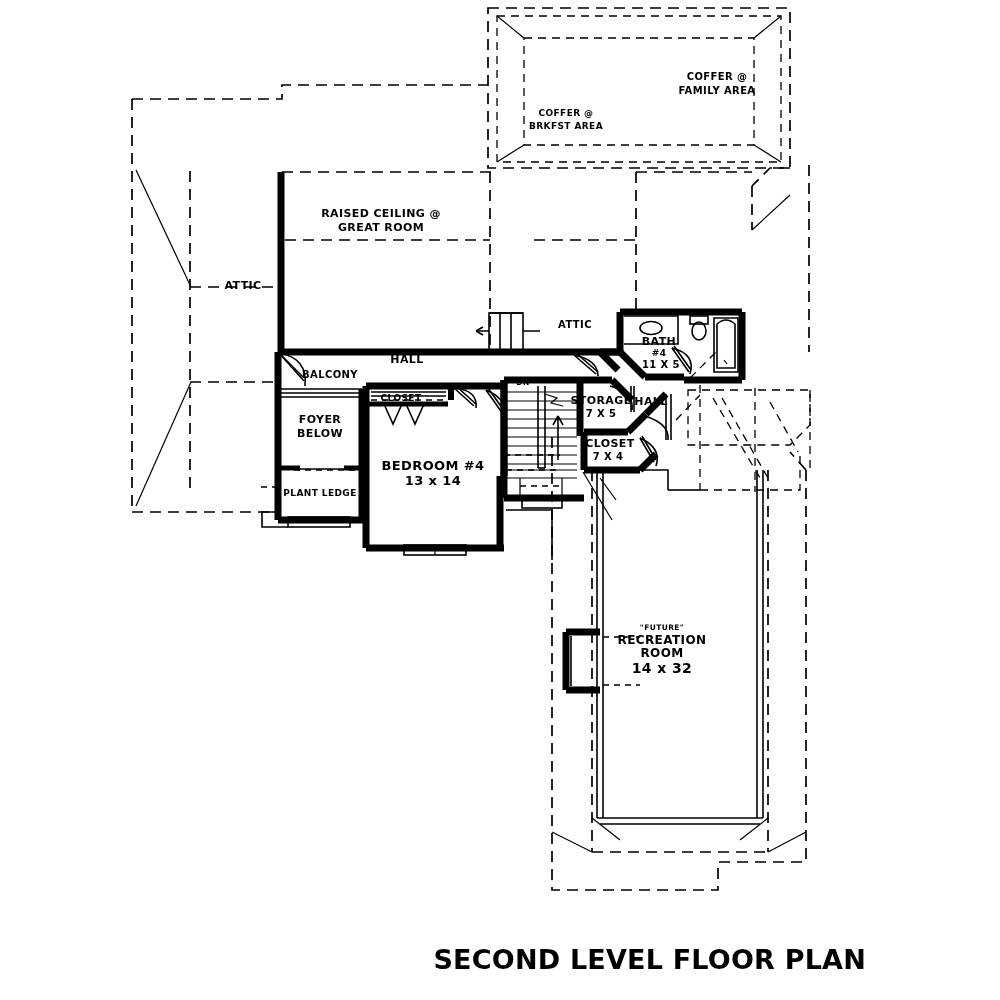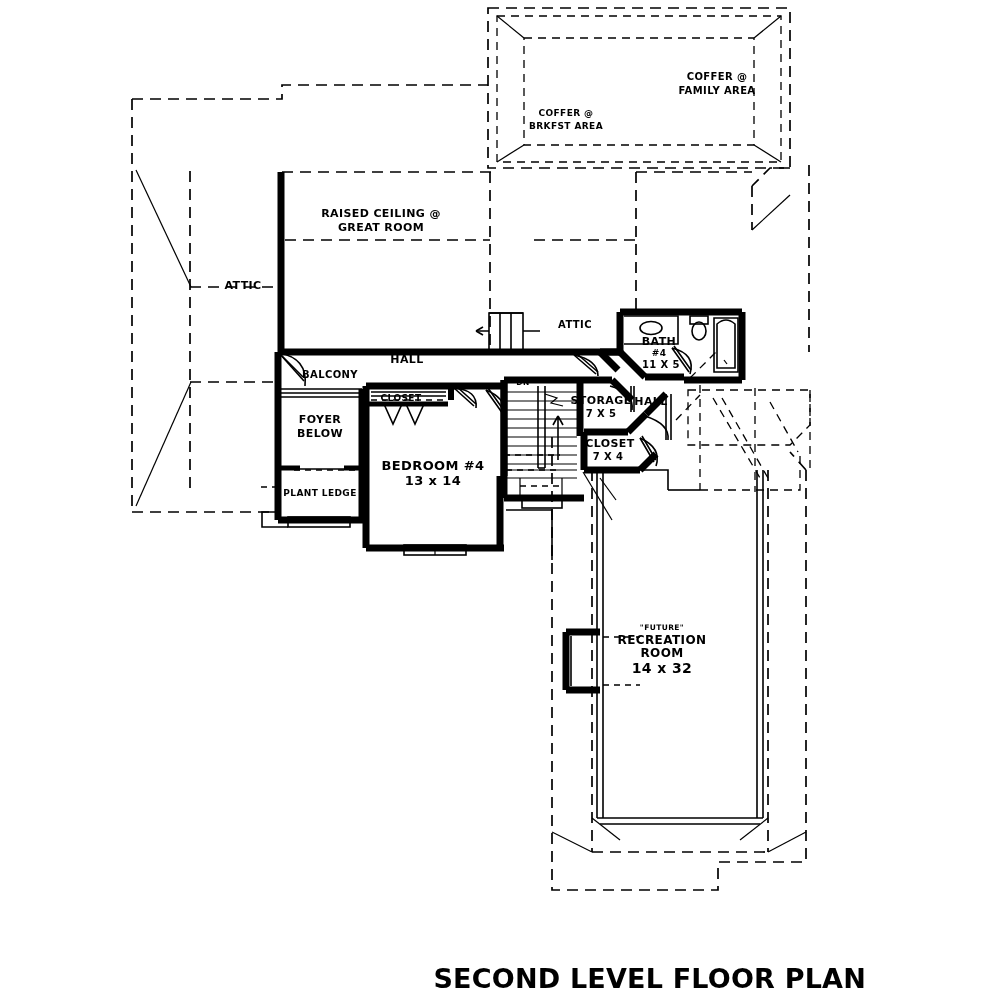--- a/index.html
+++ b/index.html
@@ -47,21 +47,21 @@
   .lbl-10  { font-size: 10px; }
   .lbl-11  { font-size: 11px; }
   .lbl-12  { font-size: 12px; }
   .lbl-13  { font-size: 13px; }
   .lbl-14  { font-size: 14px; }
   .lbl-7   { font-size: 7.5px; }
 
   #plan-title {
     position: absolute;
     right: 134px;
-    bottom: 6px;
+    bottom: 25px;
     font-family: "DejaVu Sans", "Liberation Sans", sans-serif;
     font-weight: 700;
     font-size: 27px;
     letter-spacing: 0.2px;
     color: #000;
     white-space: nowrap;
   }
 </style>
 </head>
 <body>

